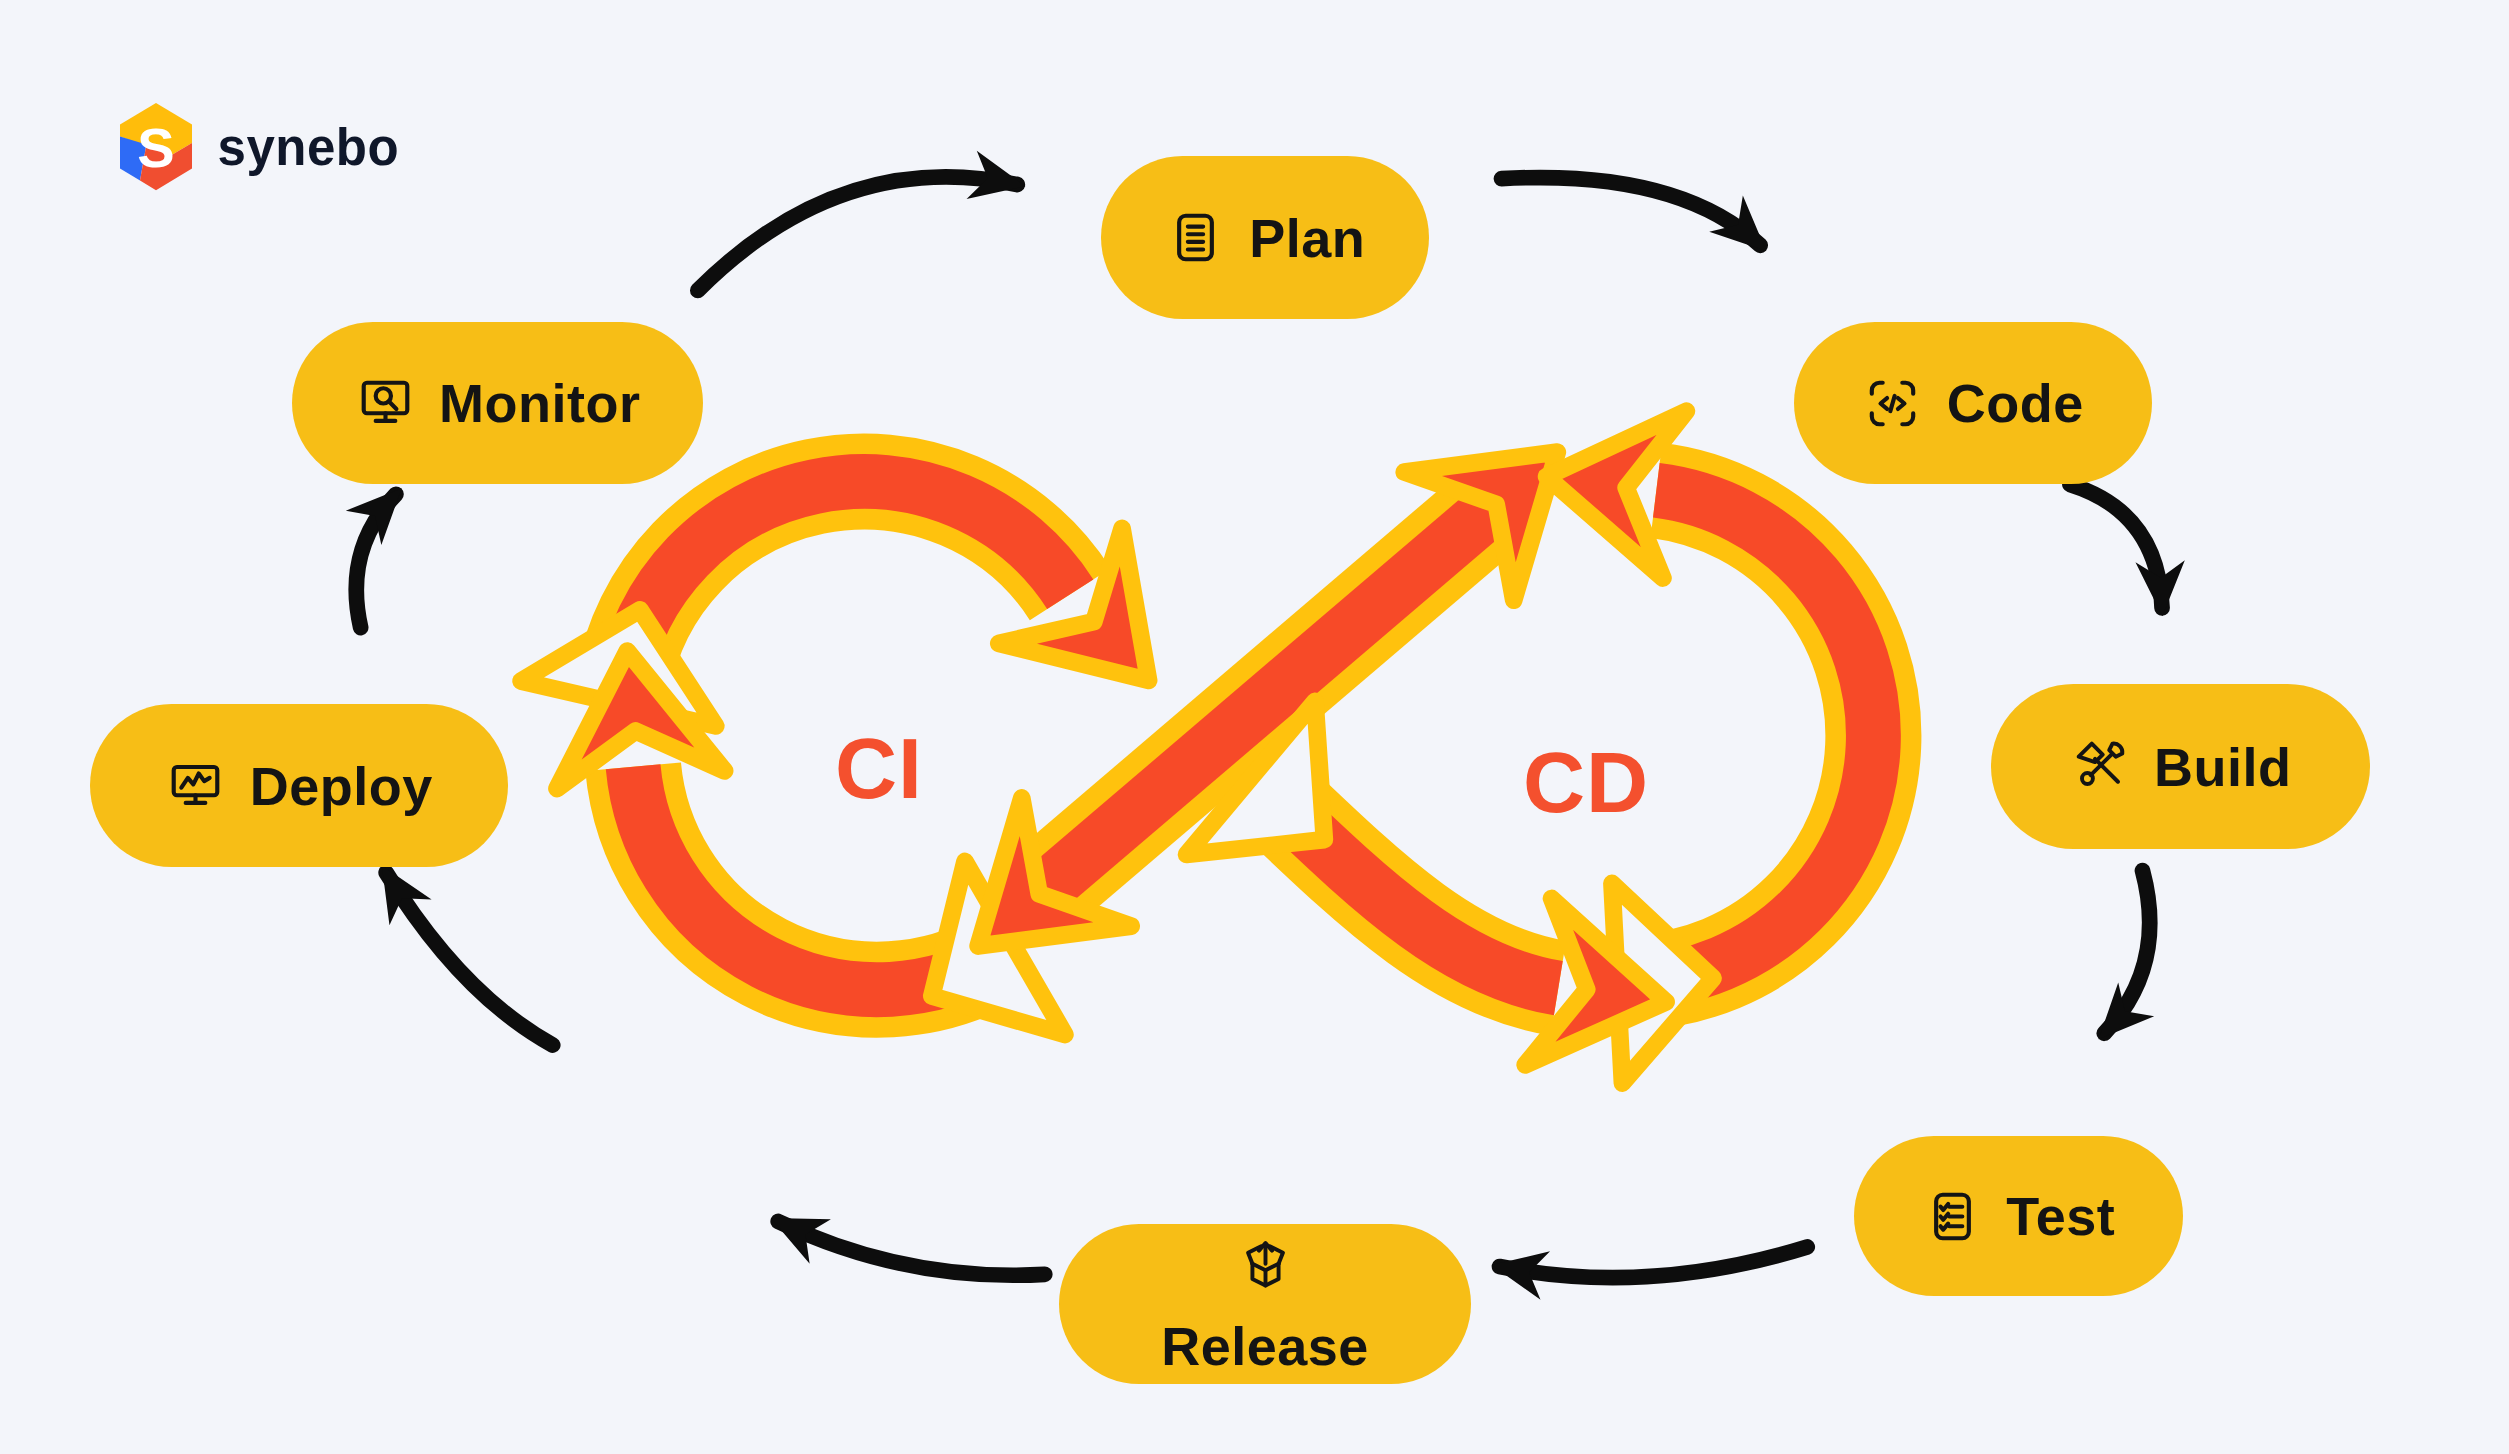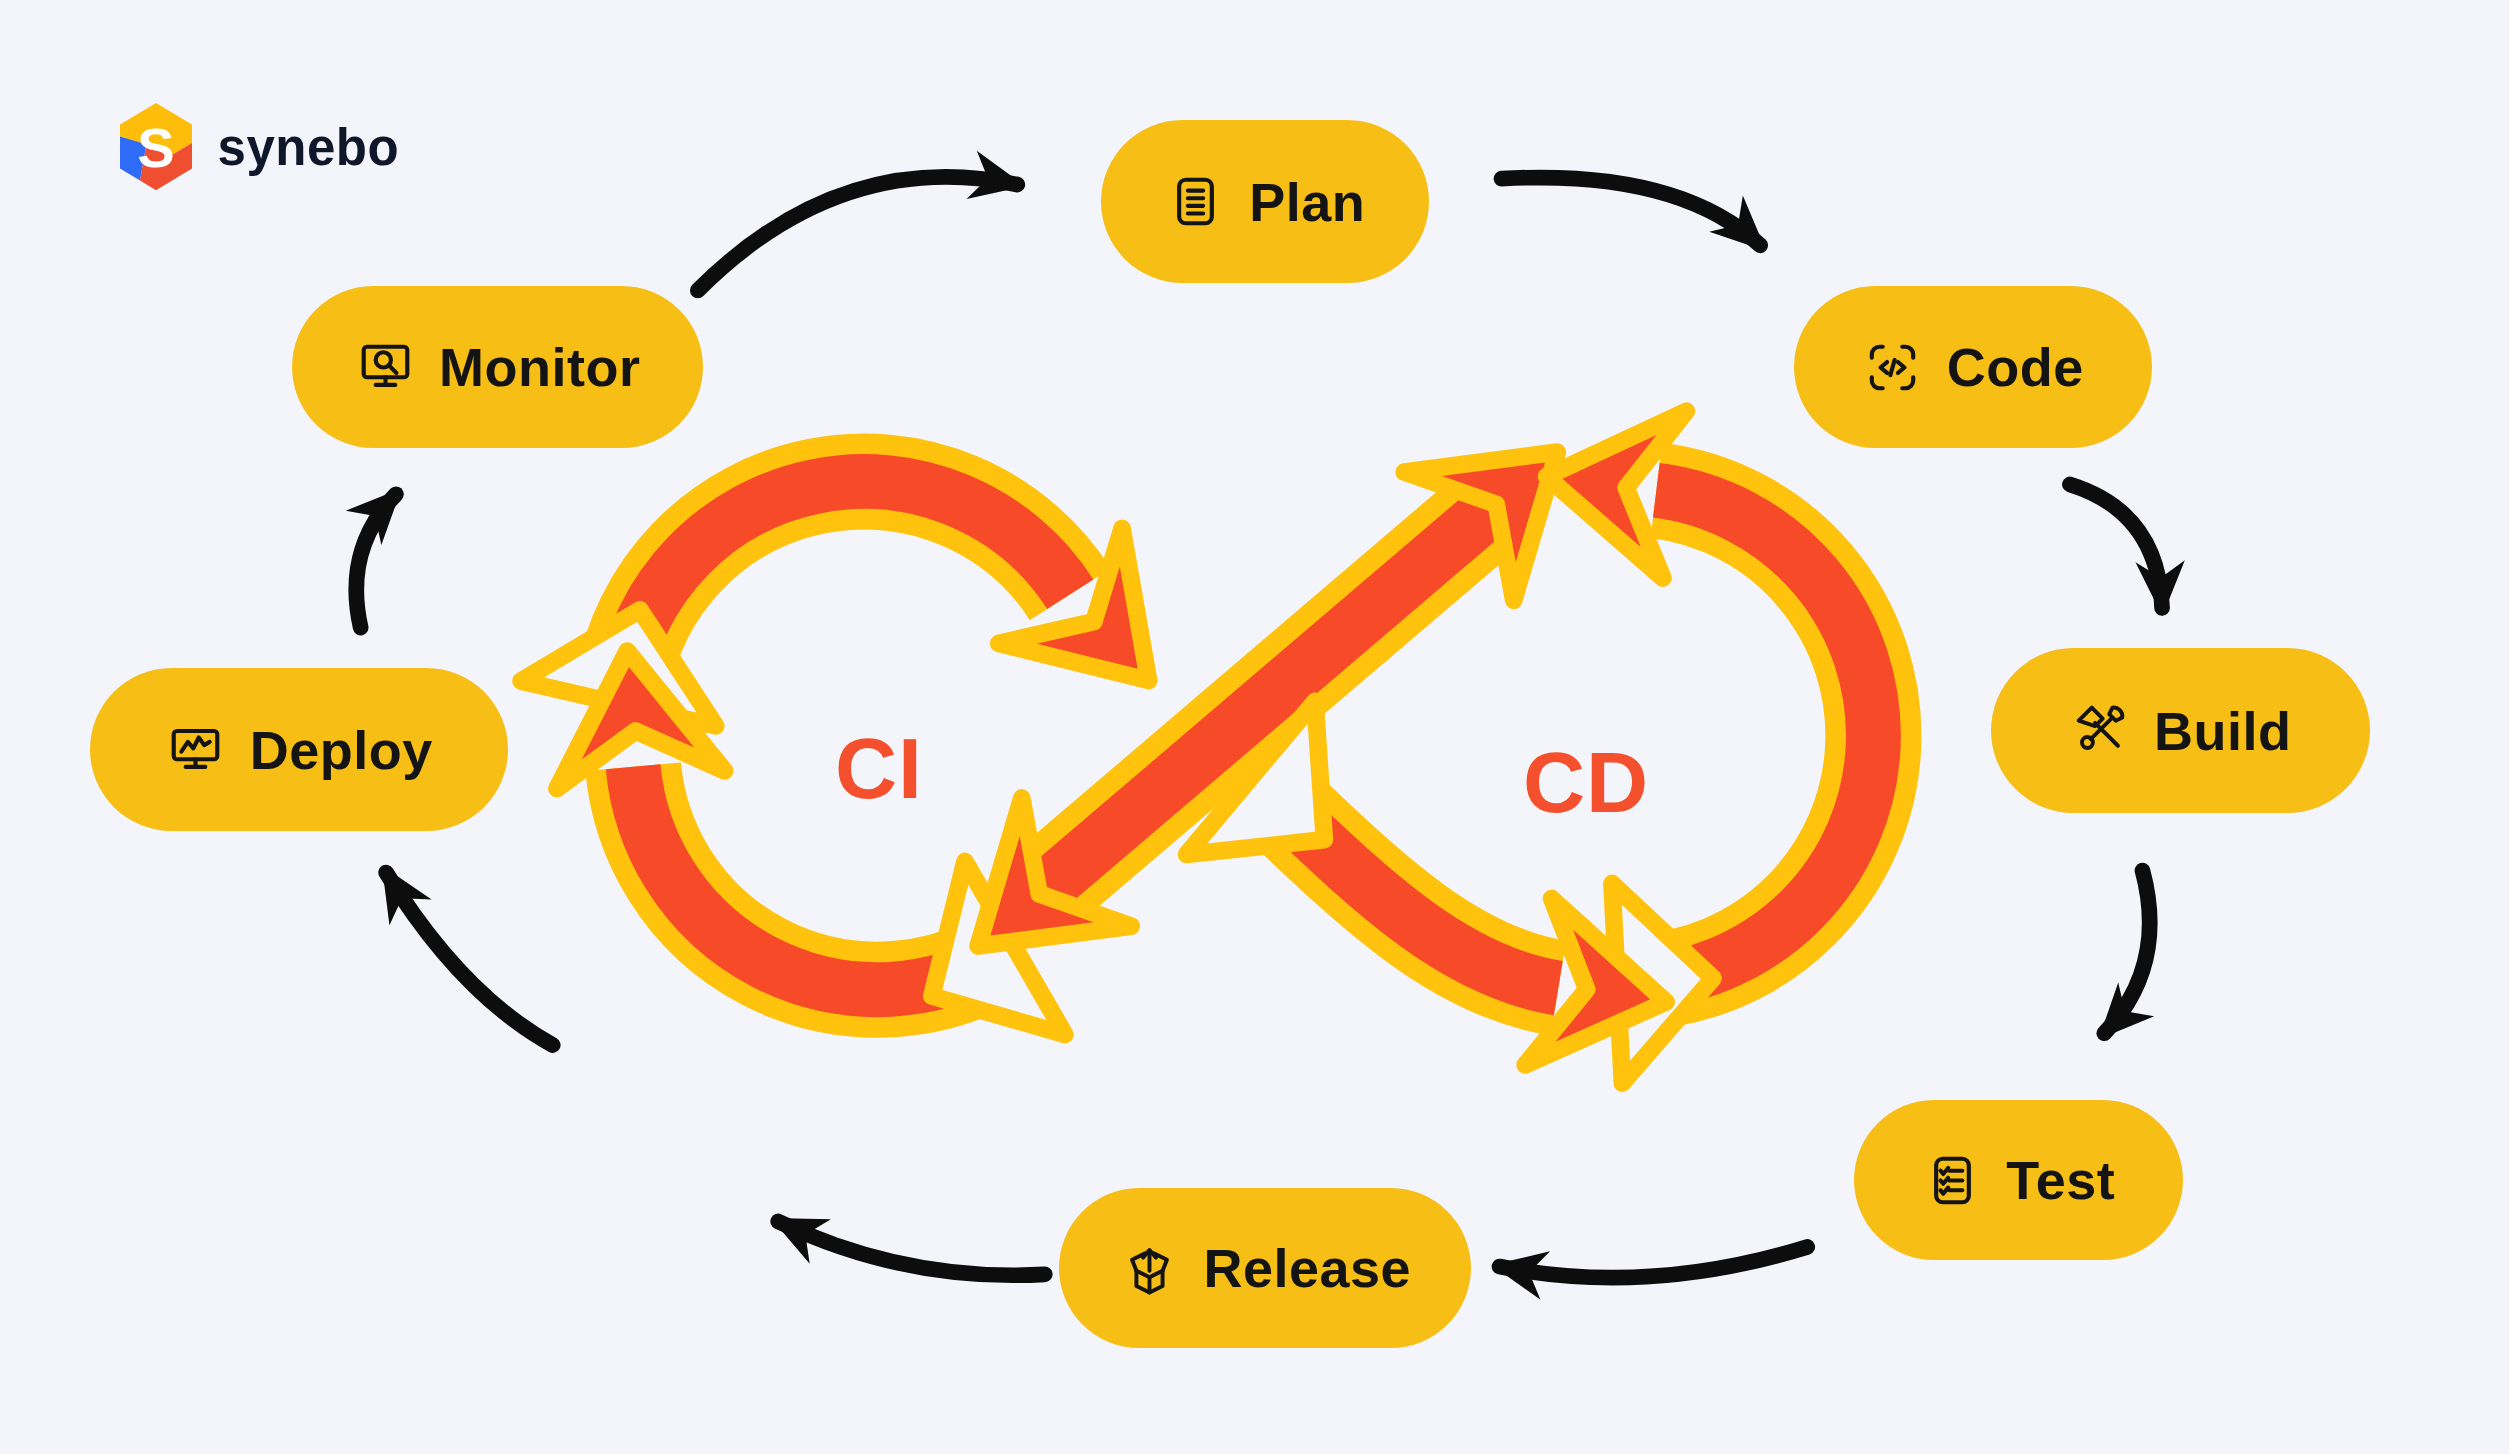--- a/index.html
+++ b/index.html
@@ -6,29 +6,29 @@
   body{background:#F3F5FA;}
   .canvas{position:relative;width:2509px;height:1455px;background:#F3F5FA;overflow:hidden;
           font-family:"Liberation Sans",sans-serif;}
   .layer{position:absolute;left:0;top:0;width:2509px;height:1455px;}
   
   .logo{position:absolute;left:116px;top:102px;display:flex;align-items:center;gap:21.6px;}
   .logo svg{width:80px;height:90px;display:block;}
   .logo .logo-text{font-size:51px;font-weight:600;color:#0f172a;letter-spacing:0.5px;}
   
   .pill{position:absolute;background:#F7BE16;border-radius:196px;display:flex;
-        align-items:center;justify-content:center;gap:23.5px;}
+        align-items:center;justify-content:center;gap:23.5px;margin-top:36px;}
   .pill .icon{display:flex;align-items:center;}
   .pill .icon svg{width:61px;height:61px;display:block;}
   .pill .lbl{font-size:54px;font-weight:700;color:#141414;letter-spacing:0.5px;}
   .pill-plan   {left:1101px;top:120px;width:328px;height:163px;}
   .pill-code   {left:1794px;top:286px;width:358px;height:162px;}
   .pill-build  {left:1991px;top:648px;width:379px;height:165px;}
   .pill-test   {left:1854px;top:1100px;width:329px;height:160px;text-align:right;}
-  .pill-release{left:1059px;top:1188px;width:412px;height:160px;}
+  .pill-release{left:1059px;top:1188px;width:412px;height:160px;flex-direction:column;}
   .pill-deploy {left:312px;top:1093px;width:412px;height:165px;}
   .pill-operate{left:90px;top:668px;width:418px;height:163px;}
   .pill-monitor{left:292px;top:286px;width:411px;height:162px;text-align:center;}
   
   .loop-label{position:absolute;transform:translate(-50%,-50%);font-size:86px;font-weight:700;
               color:#F4502E;letter-spacing:1px;margin-top:30px;}
   .loop-ci{left:879px;top:738px;}
   .loop-cd{left:1586px;top:752px;}
 </style>
 </head>

